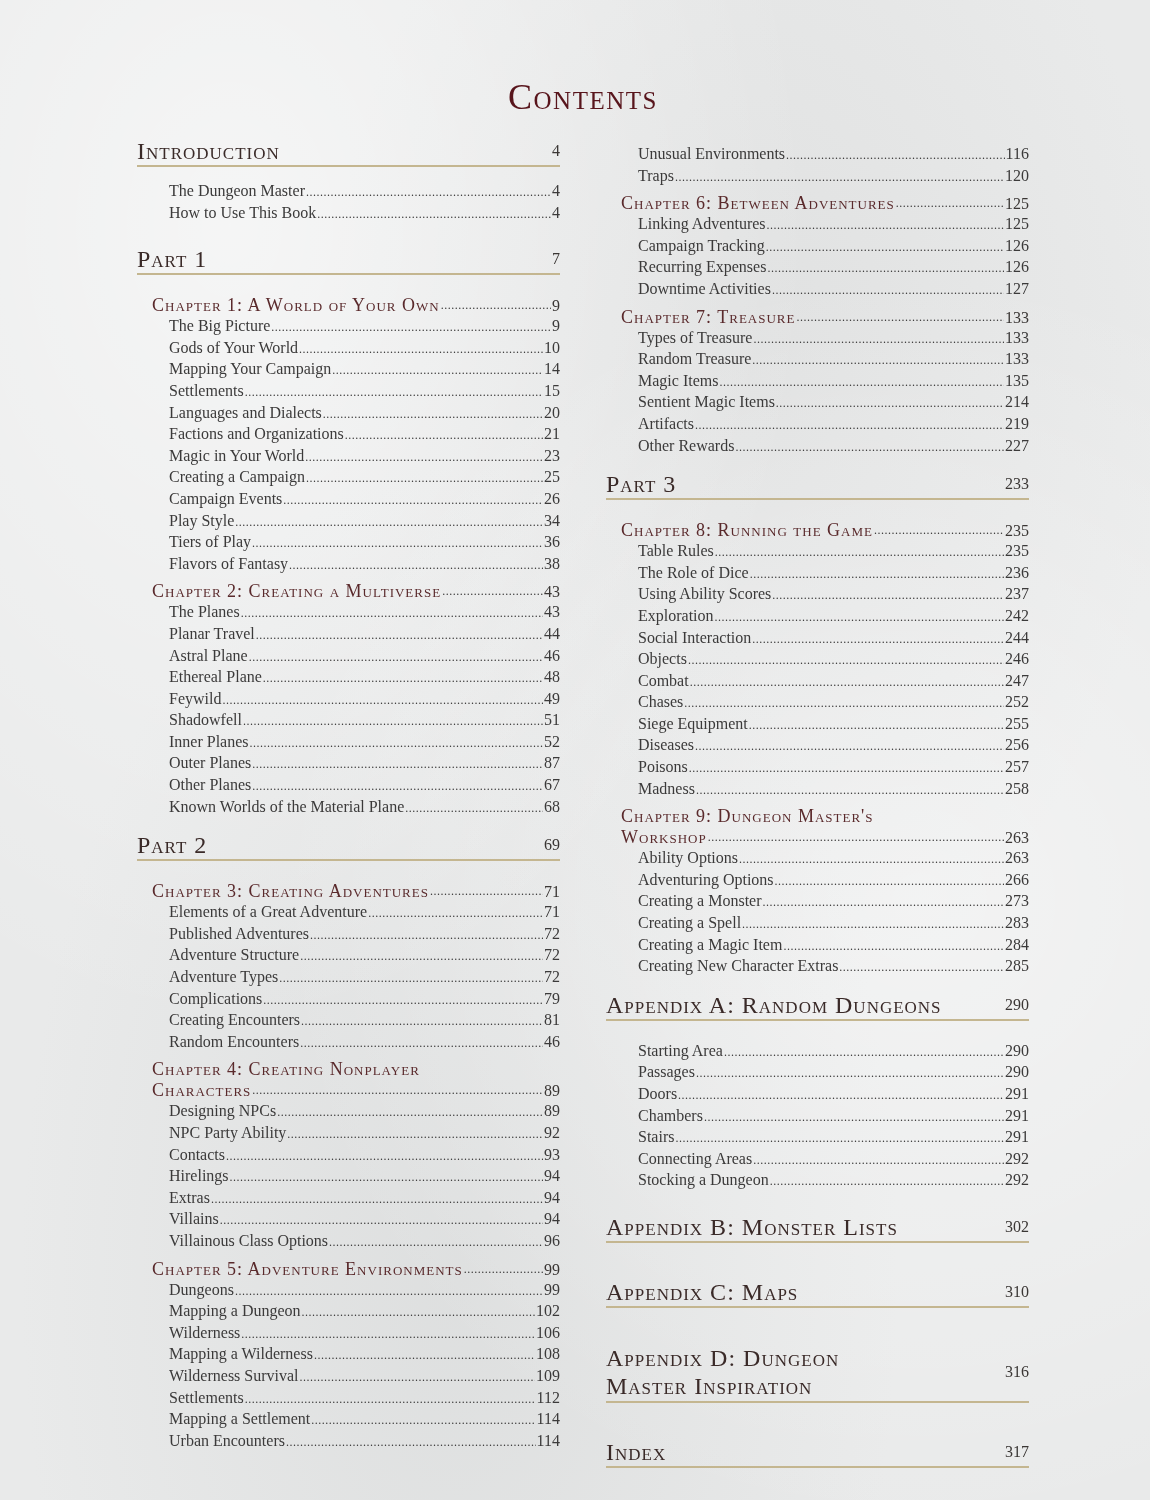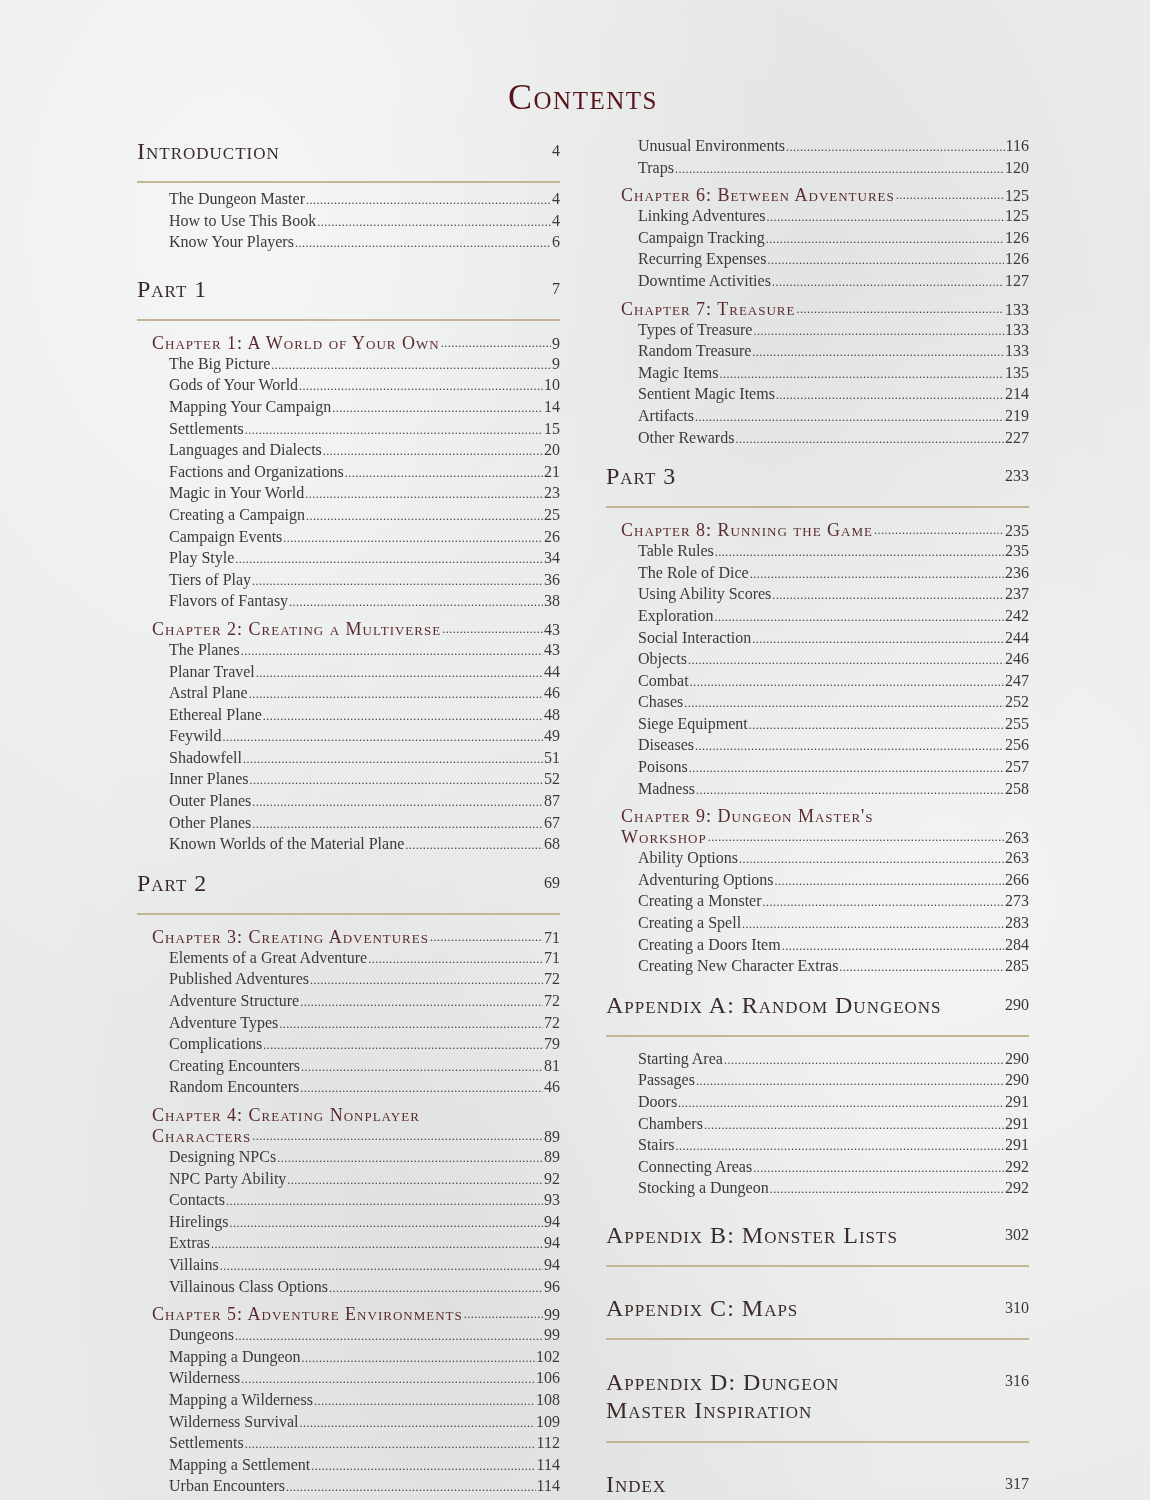--- a/index.html
+++ b/index.html
@@ -15,27 +15,27 @@
     color: #2b2a2a;
     position: relative;
   }
   .page-title {
     position: absolute; left: 0; width: 1166px; top: 76px;
     text-align: center; font-size: 36px; letter-spacing: 1.5px;
     color: #58151c; font-variant: small-caps; font-weight: normal;
   }
   .col { position: absolute; width: 423px; }
   #col-left { left: 137px; top: 138px; }
-  #col-right { left: 606px; top: 136px; }
+  #col-right { left: 606px; top: 144px; }
 
   .part {
-    display: flex; justify-content: space-between; align-items: flex-start;
+    display: flex; justify-content: space-between; align-items: center;
     font-variant: small-caps; font-size: 24px; letter-spacing: 1px;
     color: #3a2a28; border-bottom: 2px solid #c4b690;
-    padding-bottom: 17px; margin-bottom: 6px; line-height: 26px;
+    padding-bottom: 1px; margin-bottom: 14px; line-height: 26px;
   }
   .part .pg { font-size: 16px; color: #3a3634; letter-spacing: 0; }
   .part.two-line .ttl { line-height: 28px; }
 
   .chapter {
     display: flex; align-items: flex-start;
     margin-left: 15px; font-size: 18px; line-height: 21px;
     font-variant: small-caps; letter-spacing: 1px; color: #5a2a2c;
   }
   .chapter .pg { font-variant: normal; letter-spacing: 0; color: #3a3634; font-size: 16px; }
@@ -70,25 +70,20 @@
       <div class="entry">
         <span>The Dungeon Master</span>
         <span class="dots"></span>
         <span class="pg">4</span>
       </div>
       <div class="entry">
         <span>How to Use This Book</span>
         <span class="dots"></span>
         <span class="pg">4</span>
       </div>
-      <div class="entry">
-        <span>Know Your Players</span>
-        <span class="dots"></span>
-        <span class="pg">6</span>
-      </div>
     </div>
 
   <div class="gap-l"></div>
   <div class="part">
     <span class="ttl">Part 1</span>
     <span class="pg">7</span>
   </div>
   <div class="gap-s"></div>
 
   <div class="chapter">
@@ -550,21 +545,21 @@
         <span>Creating a Monster</span>
         <span class="dots"></span>
         <span class="pg">273</span>
       </div>
       <div class="entry">
         <span>Creating a Spell</span>
         <span class="dots"></span>
         <span class="pg">283</span>
       </div>
       <div class="entry">
-        <span>Creating a Doors Item</span>
+        <span>Creating a Magic Item</span>
         <span class="dots"></span>
         <span class="pg">284</span>
       </div>
       <div class="entry">
         <span>Creating New Character Extras</span>
         <span class="dots"></span>
         <span class="pg">285</span>
       </div>
     </div>
 

